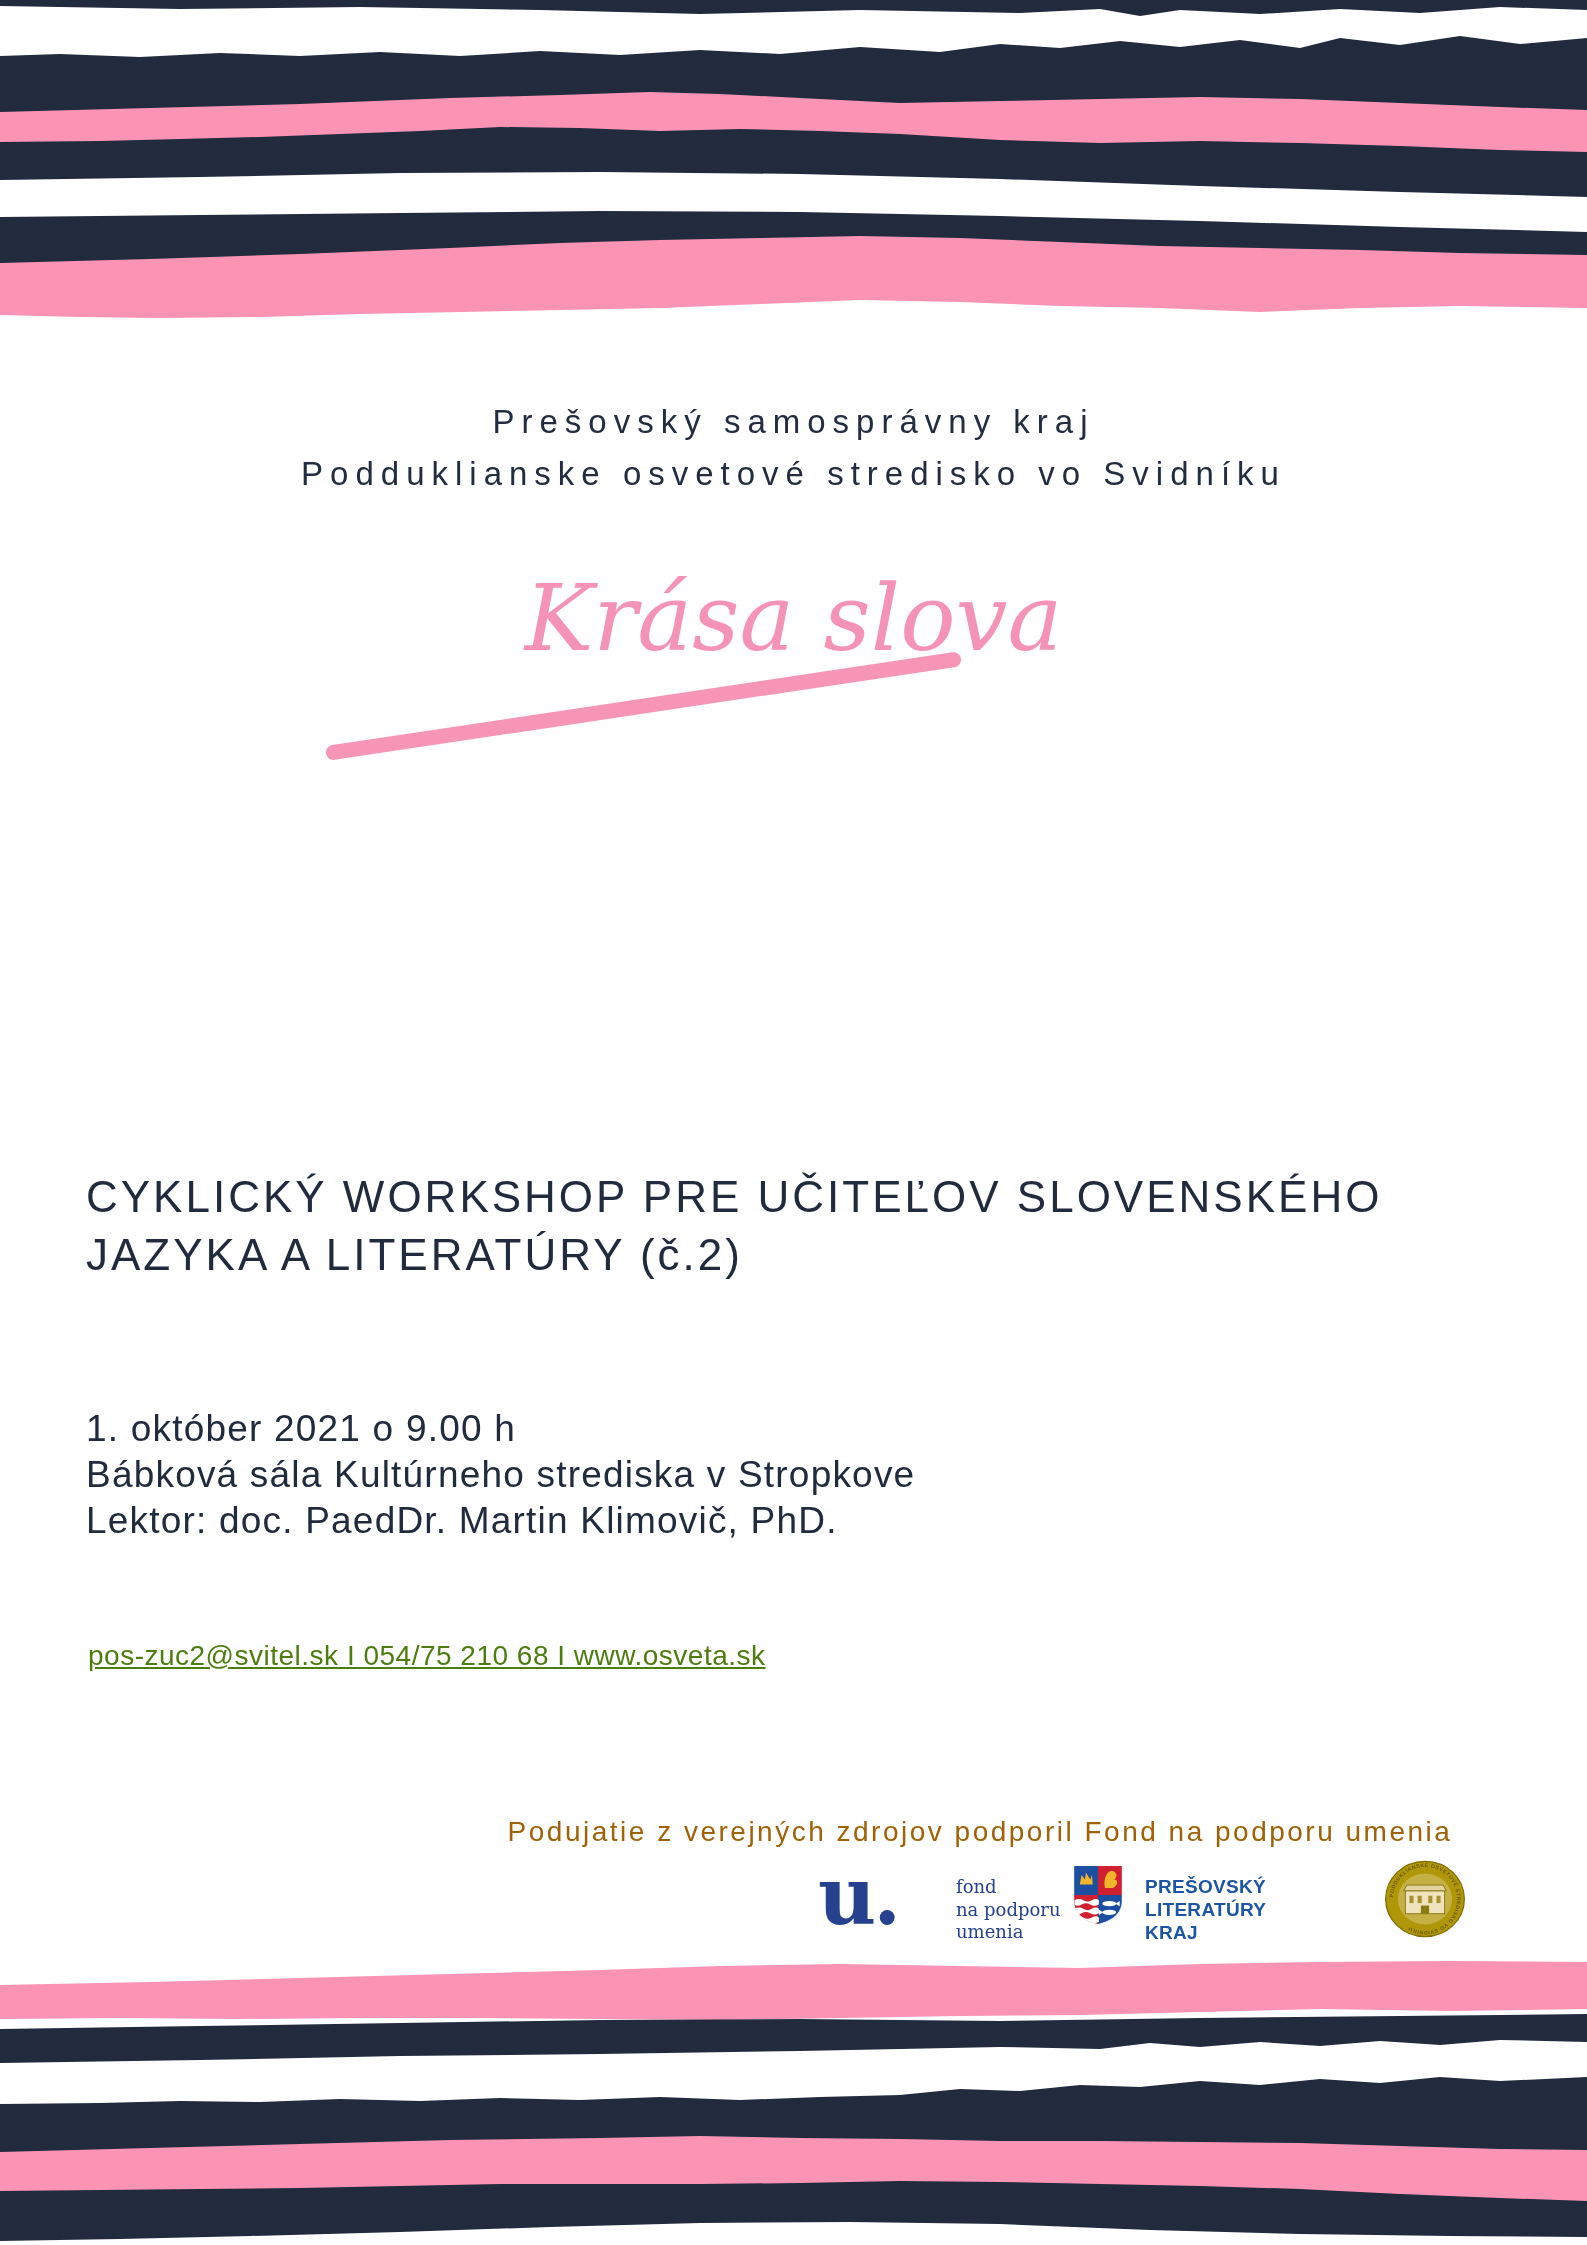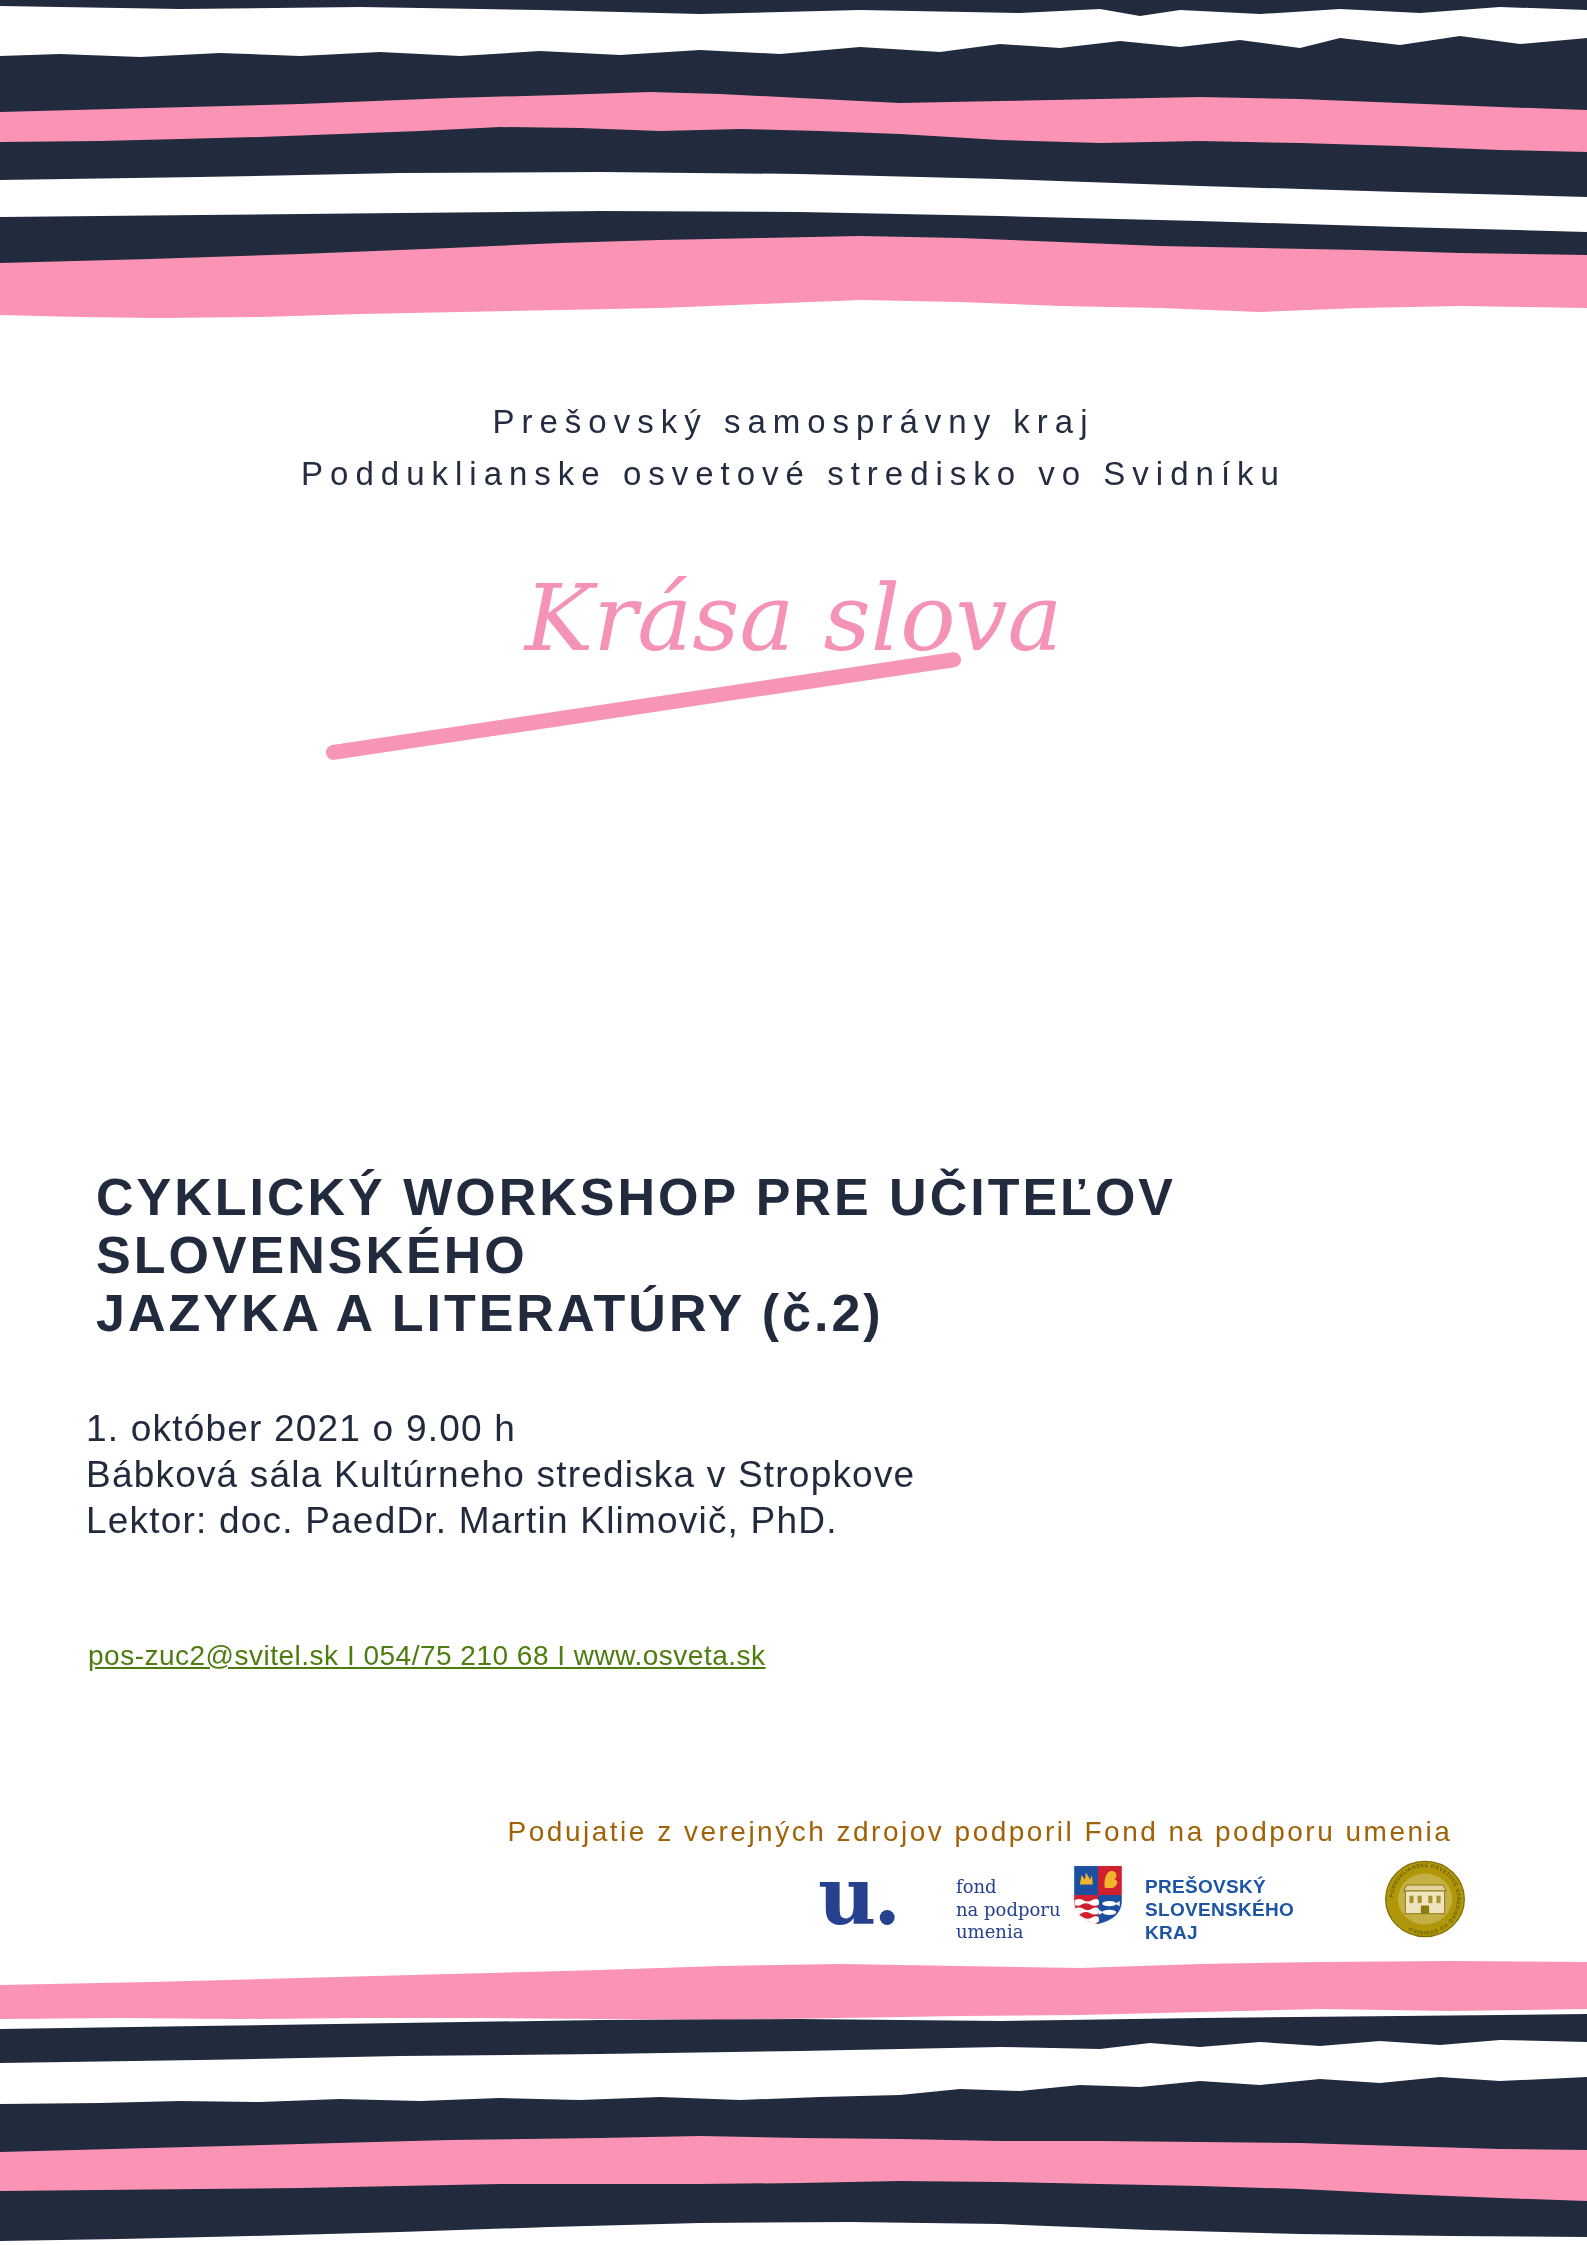--- a/index.html
+++ b/index.html
@@ -36,22 +36,22 @@
     transform:rotate(-8.5deg); transform-origin:left center;
   }
   .script-subtitle {
     position:absolute; top:800px; left:0; width:1587px;
     text-align:center;
     font-family:"DejaVu Serif", serif; font-style:italic;
     font-size:80px; line-height:138px;
     color:#f6a2c1;
   }
   .workshop-heading {
-    position:absolute; top:1168px; left:96px; width:1460px;
-    font-size:52px; font-weight:700; letter-spacing:3px;
+    position:absolute; top:1168px; left:86px; width:1460px;
+    font-size:44px; font-weight:400; letter-spacing:3px;
     line-height:58px; color:#222b3e;
   }
   .event-details {
     position:absolute; top:1406px; left:86px; width:1460px;
     font-size:37px; letter-spacing:1.2px;
     line-height:46px; color:#222b3e;
   }
   .contact-line {
     position:absolute; top:1640px; left:88px; width:1400px;
     font-size:28px; letter-spacing:0.5px; color:#4d7c0f;text-decoration:underline;
@@ -152,21 +152,21 @@
         <path d="M3,62 Q8,59 13,62 T23,62 T31,62 L31,67 Q26,70 21,67 T11,67 T3,67 Z" fill="#ffffff"></path>
         <ellipse cx="43" cy="46" rx="8" ry="3" fill="#ffffff"></ellipse>
         <polygon points="50,46 55,43 55,49" fill="#ffffff"></polygon>
         <ellipse cx="43" cy="56" rx="8" ry="3" fill="#ffffff"></ellipse>
         <polygon points="36,56 31,53 31,59" fill="#ffffff"></polygon>
       </g>
       <path d="M2,2 H58 V42 C58,58 46,66 30,70 C14,66 2,58 2,42 Z" fill="none" stroke="#ffffff" stroke-width="1"></path>
     </svg>
     <div class="psk-lines">
       <div>PREŠOVSKÝ</div>
-      <div>SLOVENSKÉHO</div>
+      <div>LITERATÚRY</div>
       <div>KRAJ</div>
     </div>
   </div>
 
   <div class="seal-logo">
     <svg width="94" height="82" viewBox="0 0 100 100" aria-hidden="true">
       <defs>
         <path id="sealArc" d="M50,50 m-39,0 a39,39 0 1,1 78,0 a39,39 0 1,1 -78,0"></path>
       </defs>
       <ellipse cx="50" cy="50" rx="48" ry="46" fill="#b09709" stroke="#7e6c00" stroke-width="1.5"></ellipse>

